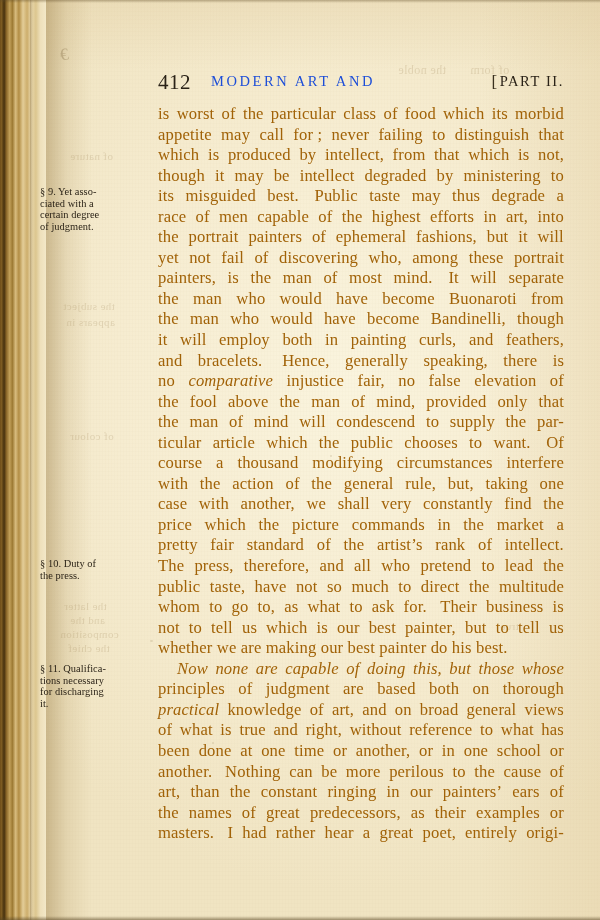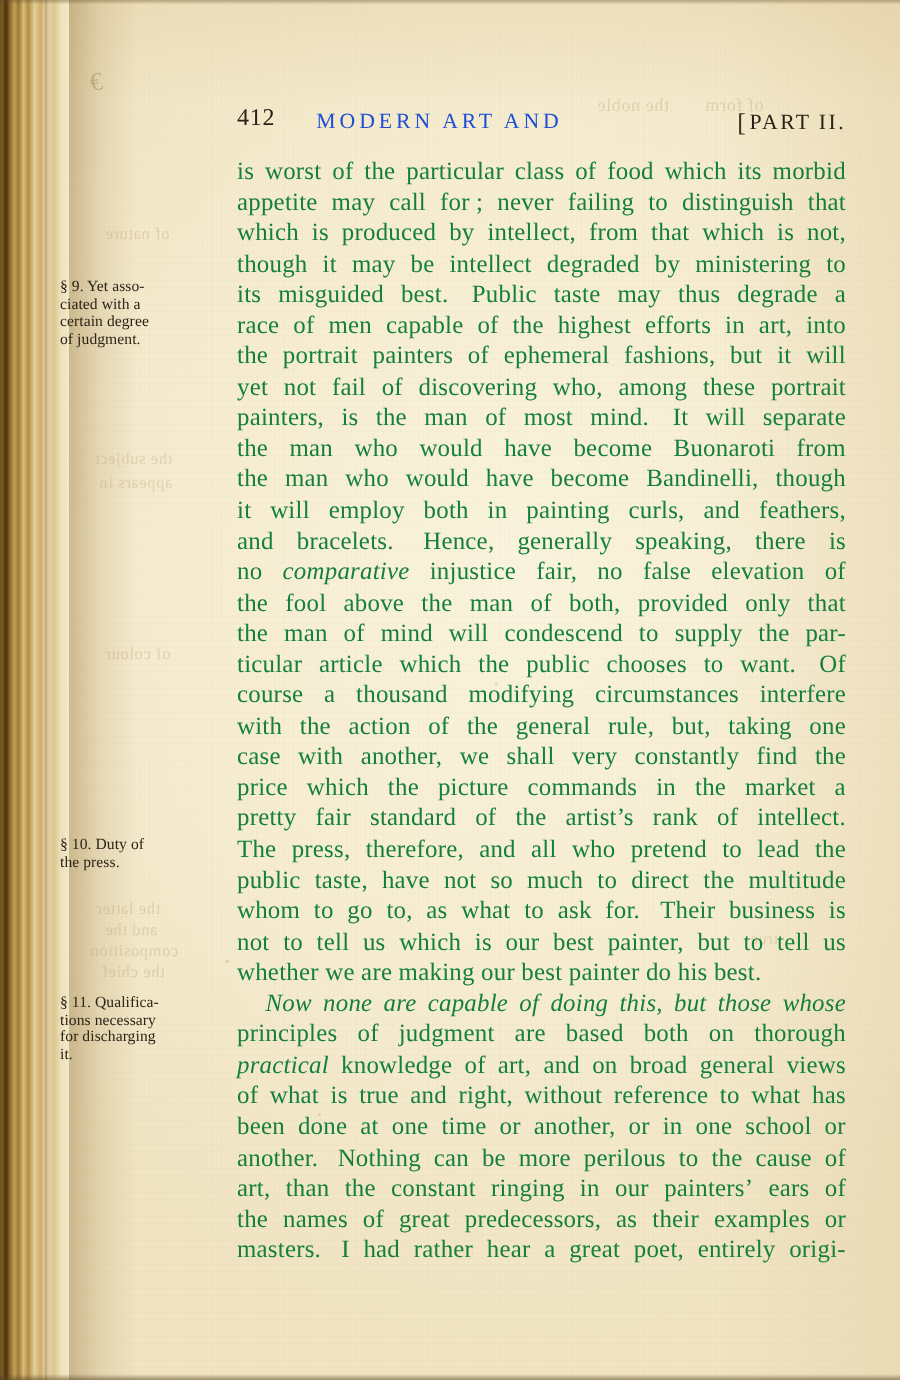--- a/index.html
+++ b/index.html
@@ -136,21 +136,21 @@
   .runhead {
     position: absolute;
     top: 70px;
     left: 0; right: 0;
     height: 22px;
   }
   .folio {
     position: absolute;
     left: 158px;
     top: 0;
-    font-size: 16px;
+    font-size: 21px;
     letter-spacing: 0.5px;
     color: #2a2217;
   }
   .runhead-title {
     position: absolute;
     left: 0; right: 0;
     top: 3px;
     text-align: center;
     font-size: 14.5px;
     letter-spacing: 2.6px;
@@ -183,21 +183,21 @@
     position: absolute;
     left: 158px;
     top: 104px;
     width: 406px;
   }
   .line {
     display: block;
     font-size: 16.6px;
     line-height: 20.55px;
     letter-spacing: 0.15px;
-    color: #15803d;
+    color: #a16207;
     white-space: nowrap;
   }
   .line.just {
     display: flex;
     justify-content: space-between;
     white-space: normal;
   }
   .line.just > span { white-space: pre; }
   .line.indent { padding-left: 19px; font-style: italic; }
   .it { font-style: italic; }
@@ -445,21 +445,21 @@
           <span>elevation</span>
           <span>of</span>
         </div>
         <div class="line just">
           <span>the</span>
           <span>fool</span>
           <span>above</span>
           <span>the</span>
           <span>man</span>
           <span>of</span>
-          <span>both,</span>
+          <span>mind,</span>
           <span>provided</span>
           <span>only</span>
           <span>that</span>
         </div>
         <div class="line just">
           <span>the</span>
           <span>man</span>
           <span>of</span>
           <span>mind</span>
           <span>will</span>

